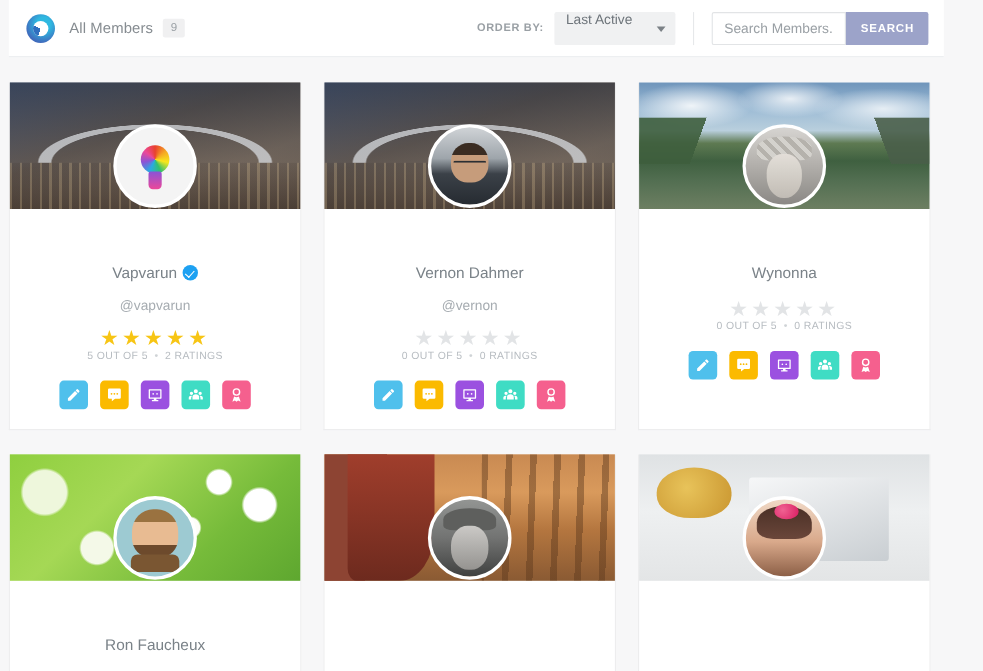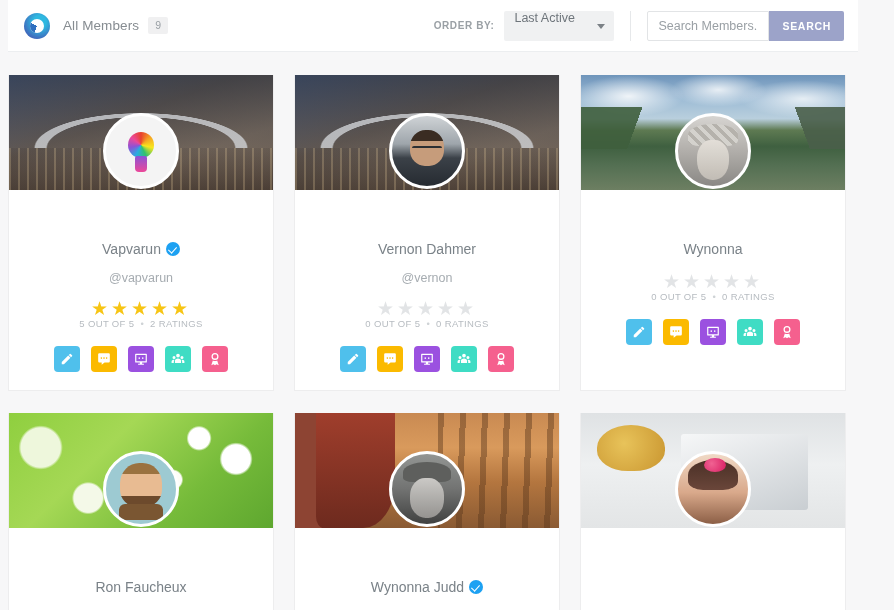--- a/index.html
+++ b/index.html
@@ -587,24 +587,20 @@
           <div class="avatar av-ron"></div>
         </div>
         <div class="card-body"><div class="member-name">
             <span>Ron Faucheux</span>
           </div></div>
       </div>
       <div class="member-card">
         <div class="cover cover-forest">
           <div class="avatar av-wynonna"></div>
         </div>
-        <div class="card-body"><div class="member-name">
-            <span>Wynonna Judd</span>
-            <span class="verified-icon"></span>
-          </div></div>
       </div>
       <div class="member-card">
         <div class="cover cover-desk">
           <div class="avatar av-siobhan"></div>
         </div>
       </div>
     </div>
   </div>
 
 </body></html>

